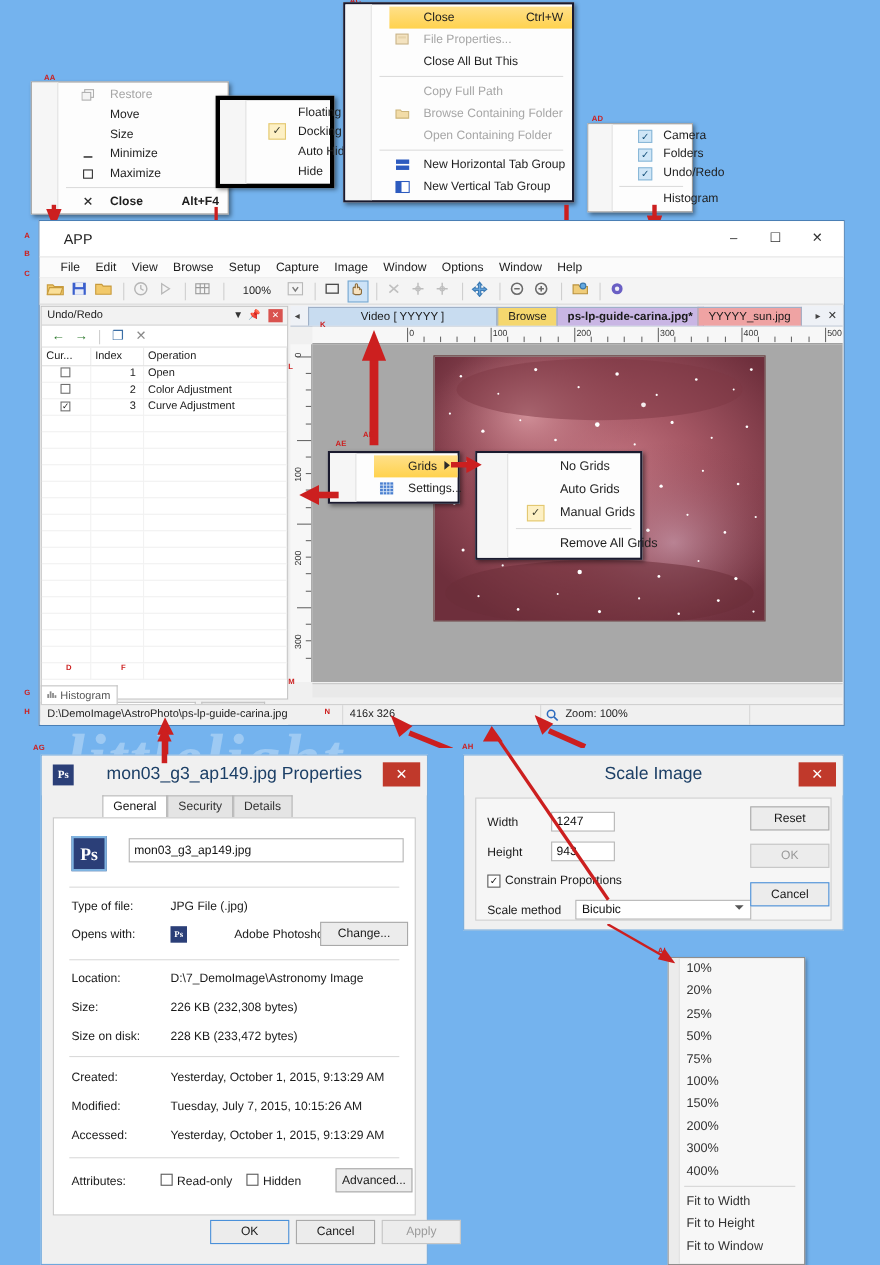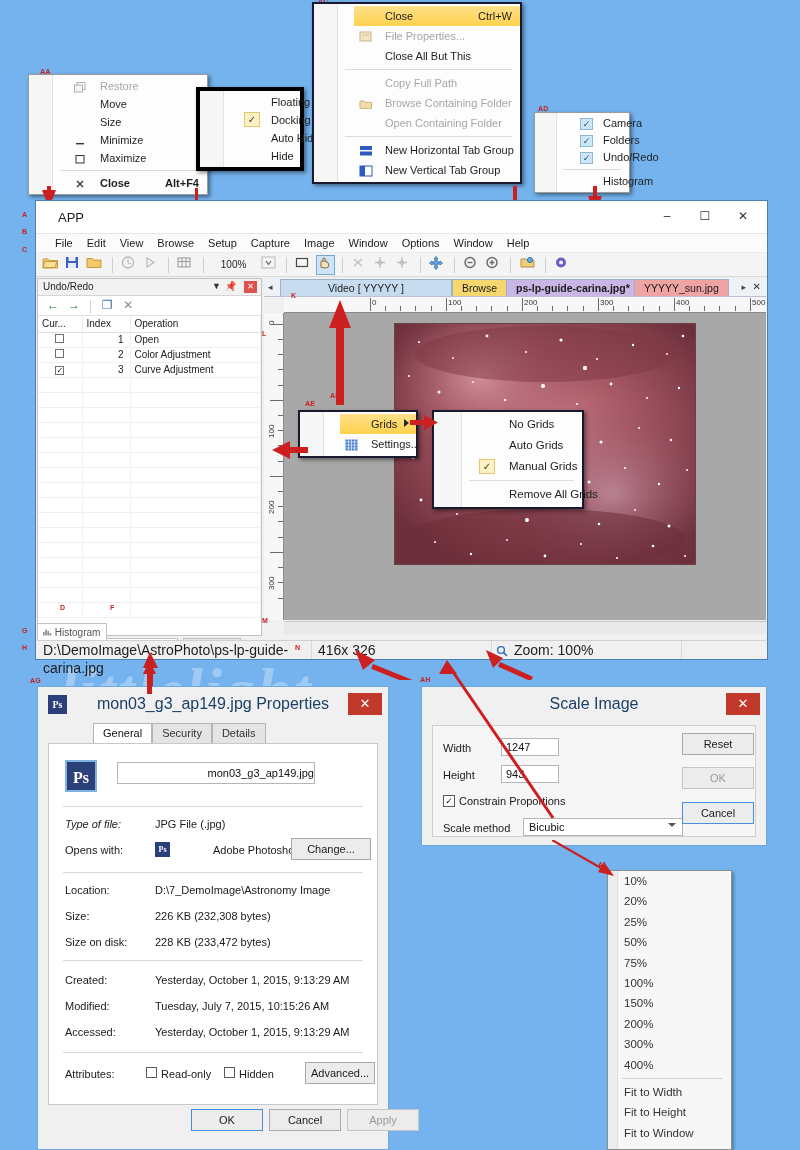--- a/index.html
+++ b/index.html
@@ -117,21 +117,21 @@
 
   
   .bottabs { position:absolute; left:1px; top:437px; width:225px; height:21px;
              background:#f0f0f0; }
   .btab { display:inline-block; height:18px; line-height:18px; font-size:10px;
           padding:0 6px 0 4px; margin-right:2px; border:1px solid #c3c3c3;
           border-bottom:none; background:#e6e6e6; color:#555; }
   .btab.sel { background:#fff; color:#111; }
 
   .statusbar { position:absolute; left:1px; right:1px; bottom:1px; height:18px;
-               background:#f0f0f0; border-top:1px solid #d0d0d0; font-size:14px; }
+               background:#f0f0f0; border-top:1px solid #d0d0d0; font-size:10px; }
   .scell { position:absolute; top:0; height:18px; line-height:18px;
            border-right:1px solid #d8d8d8; padding-left:6px; color:#1c1c1c; }
 
   
   .dlg { position:absolute; background:#f0f0f0; border:1px solid #6fa8dc; }
   .dlgtitle { height:36px; position:relative; background:#f0f0f0; }
   .dlgtitle .t { position:absolute; left:0; right:0; top:8px; text-align:center;
                  font-size:16px; color:#1c3f66; }
   .dlgclose { position:absolute; right:6px; top:6px; width:34px; height:22px;
               background:#c0392b; color:#fff; text-align:center; line-height:22px;
@@ -845,24 +845,24 @@
   <div class="dlgtitle">
     <span class="psico" style="left:10px; top:8px; width:19px; height:19px; font-size:10px; line-height:19px;">Ps</span>
     <div class="t">mon03_g3_ap149.jpg Properties</div>
     <div class="dlgclose">✕</div>
   </div>
   <div class="tabrow">
     <span class="ptab sel">General</span><span class="ptab">Security</span><span class="ptab">Details</span>
   </div>
   <div class="pbody">
     <span class="psico" style="left:16px; top:16px; width:32px; height:32px; font-size:16px; line-height:32px; border:2px solid #7fb3e0;">Ps</span>
-    <div class="tfield" style="left:68px; top:18px; width:198px; height:22px; line-height:21px;text-align:right;">mon03_g3_ap149.jpg</div>
+    <div class="tfield" style="left:68px; top:18px; width:250px; height:22px; line-height:21px;">mon03_g3_ap149.jpg</div>
     <div class="hr" style="top:62px;"></div>
 
-    <div class="prow" style="top:74px;font-style:italic;">Type of file:</div>
+    <div class="prow" style="top:74px;">Type of file:</div>
     <div class="pval" style="top:74px;">JPG File (.jpg)</div>
 
     <div class="prow" style="top:100px;">Opens with:</div>
     <span class="psico" style="left:106px; top:98px; width:15px; height:15px; font-size:8px; line-height:15px;">Ps</span>
     <div class="pval" style="left:128px; top:100px;margin-left:36px;">Adobe Photoshop CS6</div>
     <div class="psbtn" style="left:242px; top:94px; width:80px; height:22px; line-height:21px;">Change...</div>
     <div class="hr" style="top:128px;"></div>
 
     <div class="prow" style="top:140px;">Location:</div>
     <div class="pval" style="top:140px;">D:\7_DemoImage\Astronomy Image</div>

